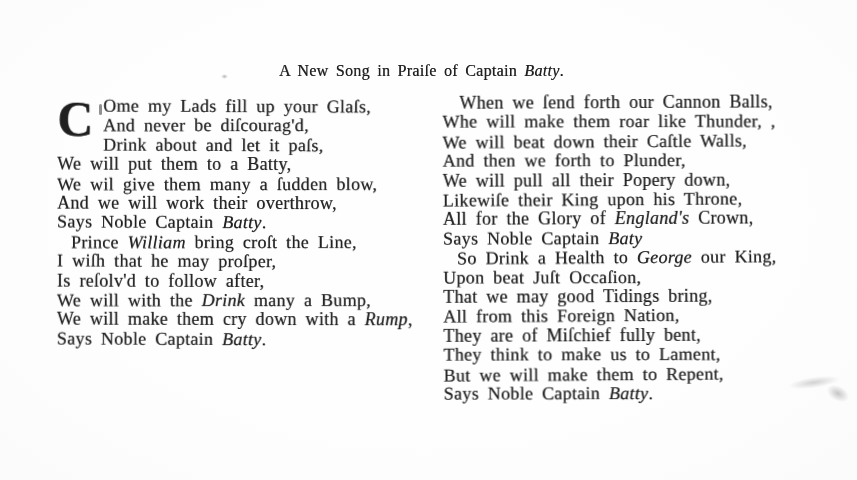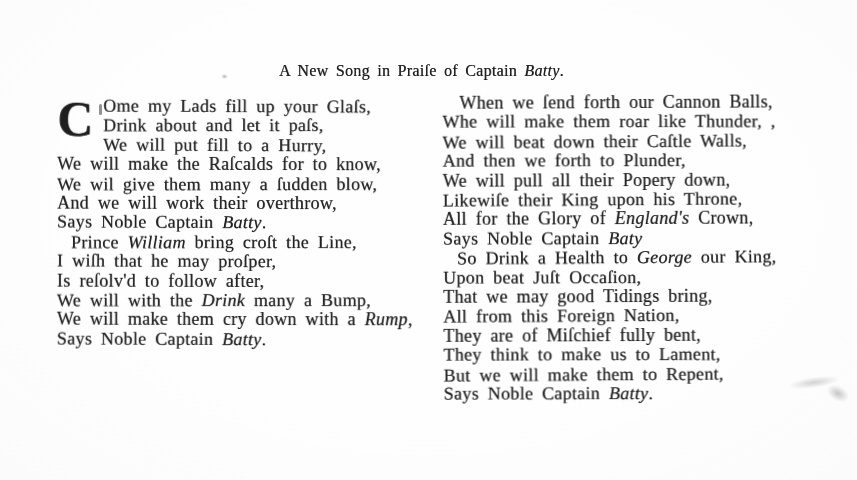--- a/index.html
+++ b/index.html
@@ -60,23 +60,23 @@
       background:rgba(55,55,55,.55);filter:blur(.3px);}
 </style>
 </head>
 <body>
 
 <div class="page">
   <h1 class="title" id="title"><span>A New Song in Praiſe of Captain </span><span class="it">Batty</span><span>.</span></h1>
   <div class="col col-left">
       <div class="dropcap">C</div>
       <div class="line"><span>Ome my Lads fill up your Glaſs,</span></div>
+      <div class="line"><span>And never be diſcourag'd,</span></div>
       <div class="line"><span>Drink about and let it paſs,</span></div>
-      <div class="line"><span>We will put fill to a Hurry,</span></div>
-      <div class="line"><span>We will make the Raſcalds for to know,</span></div>
+      <div class="line"><span>We will put them to a Batty,</span></div>
       <div class="line"><span>We wil give them many a ſudden blow,</span></div>
       <div class="line"><span>And we will work their overthrow,</span></div>
       <div class="line"><span>Says Noble Captain </span><span class="it">Batty</span><span>.</span></div>
       <div class="line" style="padding-left: 14px;"><span>Prince </span><span class="it">William</span><span> bring croſt the Line,</span></div>
       <div class="line"><span>I wiſh that he may proſper,</span></div>
       <div class="line"><span>Is reſolv'd to follow after,</span></div>
       <div class="line"><span>We will with the </span><span class="it">Drink</span><span> many a Bump,</span></div>
       <div class="line"><span>We will make them cry down with a </span><span class="it">Rump</span><span>,</span></div>
       <div class="line"><span>Says Noble Captain </span><span class="it">Batty</span><span>.</span></div>
     </div>

